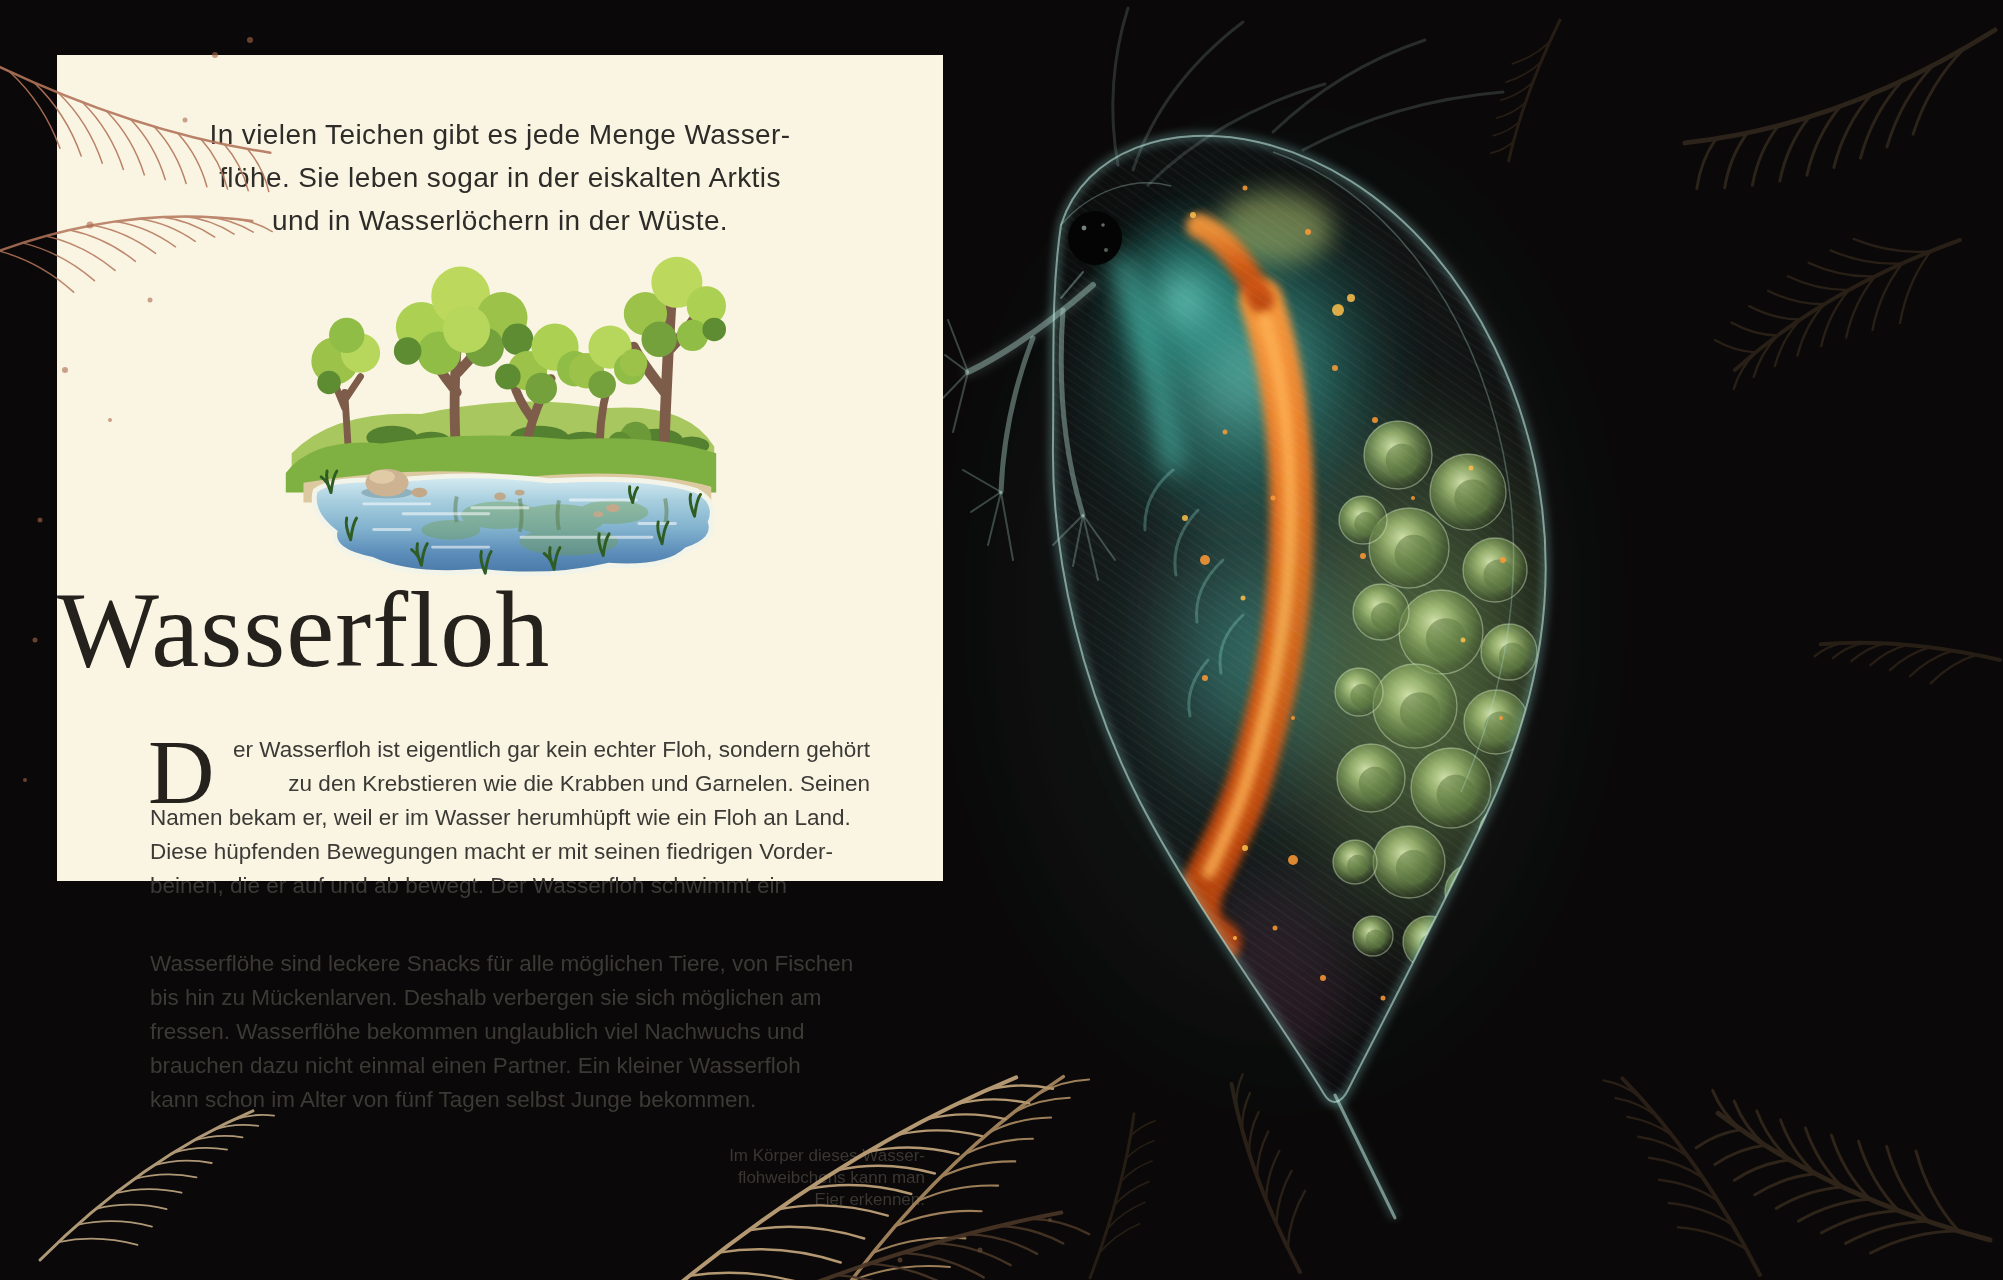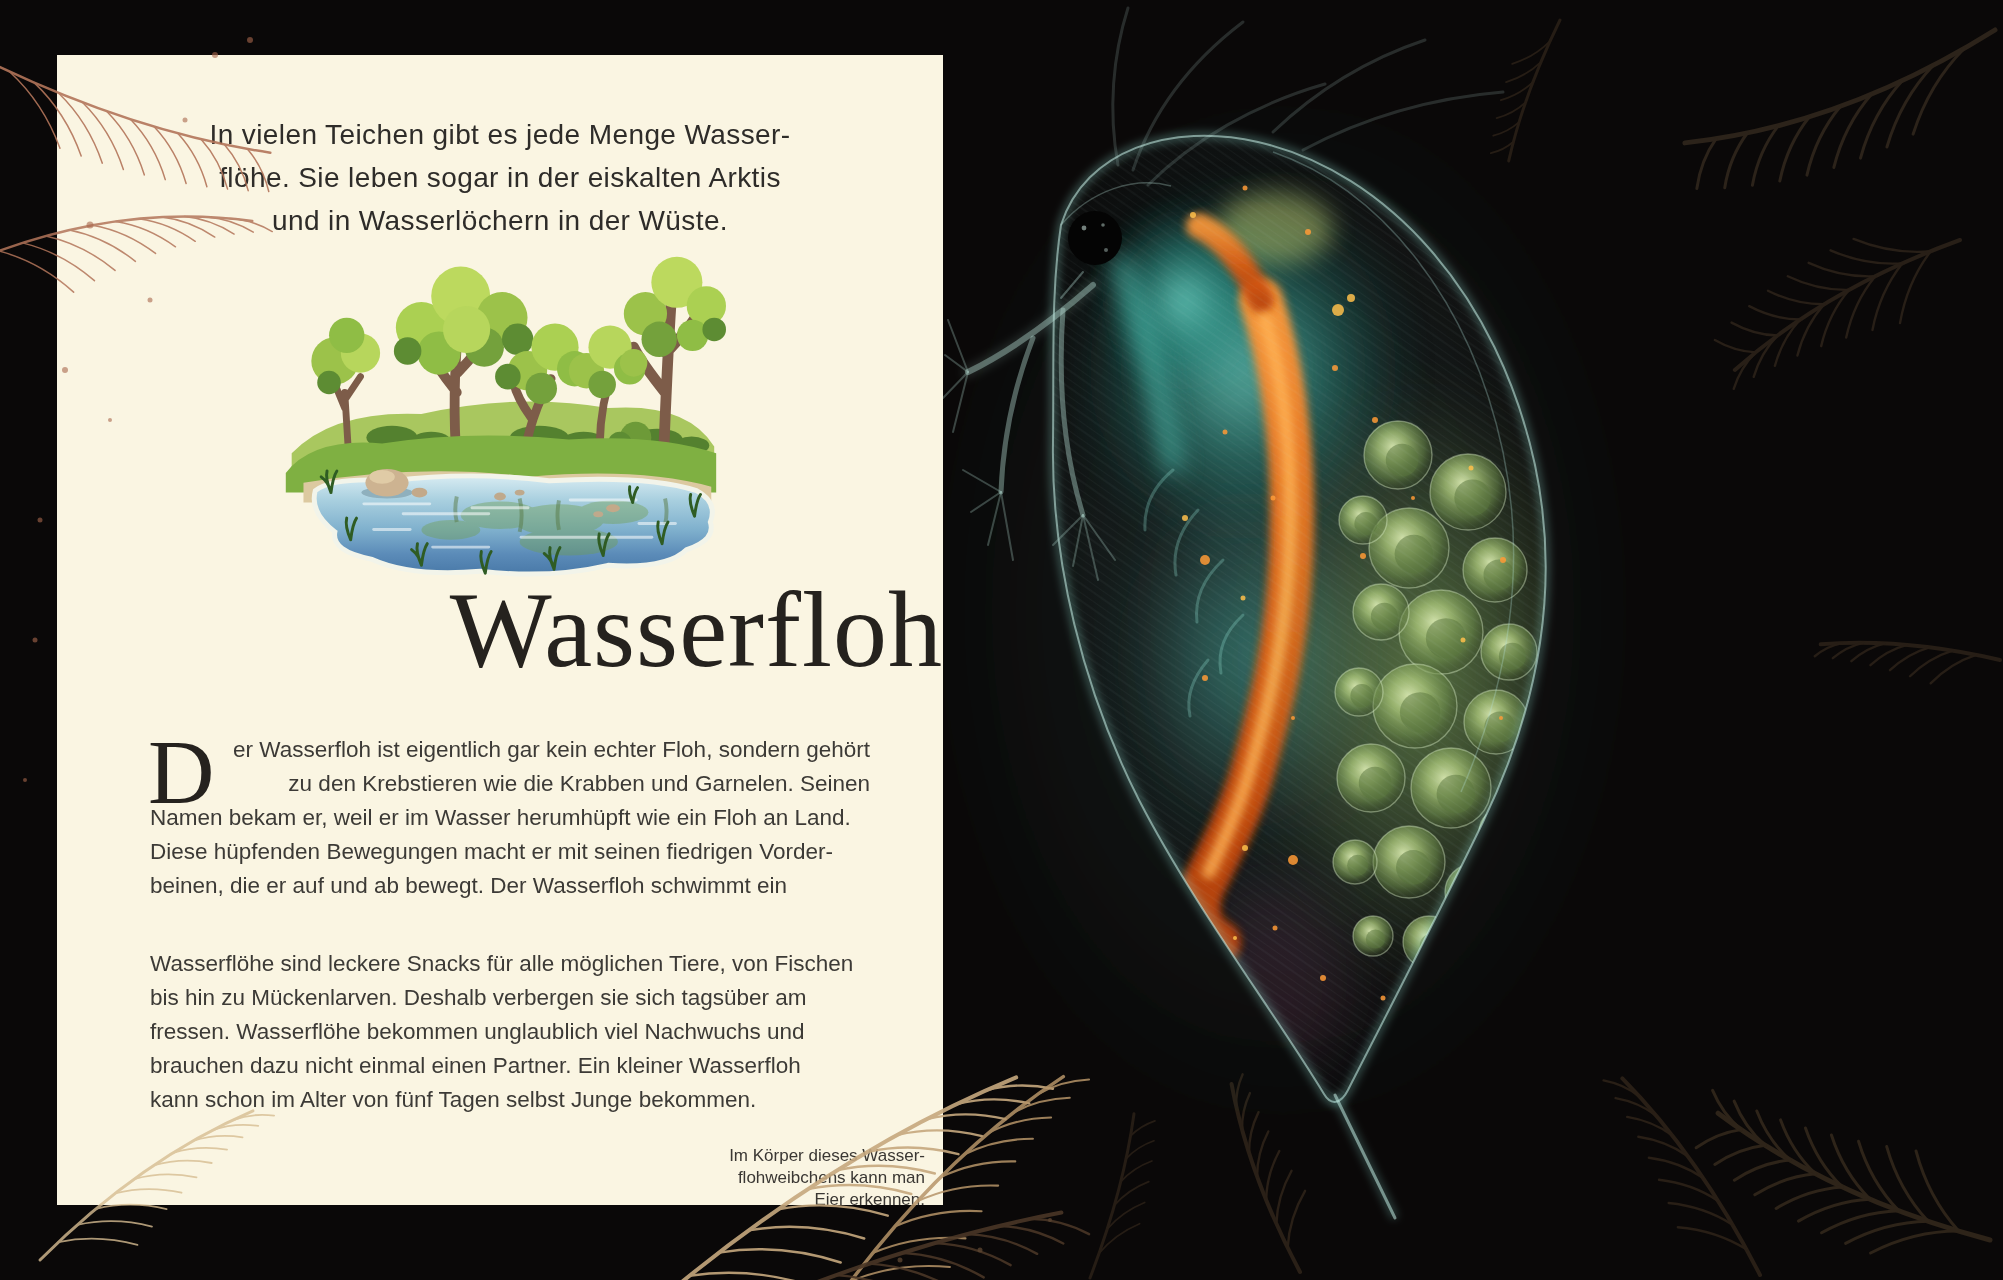--- a/index.html
+++ b/index.html
@@ -1,27 +1,27 @@
 <!DOCTYPE html>
 <html><head>
 <meta charset="utf-8">
 <style>
   html,body{margin:0;padding:0;background:#0a0808;}
   .stage{position:relative;width:2003px;height:1280px;background:#0a0808;overflow:hidden;
          font-family:"Liberation Sans",sans-serif;}
   svg{display:block;}
   .bg-decor{position:absolute;left:0;top:0;width:2003px;height:1280px;z-index:0;}
   .daphnia{position:absolute;left:943px;top:0;width:1060px;height:1280px;z-index:2;}
-  .page{position:absolute;left:57px;top:55px;width:886px;height:1150px;background:#faf5e2;z-index:3;}
+  .page{position:absolute;left:57px;top:55px;width:886px;height:826px;background:#faf5e2;z-index:3;}
   .fg-decor{position:absolute;left:0;top:0;width:2003px;height:1280px;z-index:4;pointer-events:none;}
 
   .intro{position:absolute;top:58px;left:0;right:0;text-align:center;
          font-size:28px;line-height:43px;color:#2e2c29;letter-spacing:0.4px;}
   .pond{position:absolute;top:188px;left:50%;transform:translateX(-50%);width:452px;height:338px;}
-  .title{position:absolute;top:518px;left:0;right:0;margin:0;text-align:right;
+  .title{position:absolute;top:518px;left:0;right:0;margin:0;text-align:left;
          font-family:"Liberation Serif","DejaVu Serif",serif;font-weight:400;
          font-size:108px;line-height:1.05;color:#25221e;letter-spacing:1px;}
   .para{position:absolute;left:93px;width:720px;font-size:22.5px;line-height:34px;color:#3c3a36;}
   .para .line{white-space:nowrap;}
   .para1{top:678px;}
   .para1 .ind{padding-left:66px;text-align:right;}
   .dropcap{position:absolute;left:-2px;top:2px;font-family:"Liberation Serif","DejaVu Serif",serif;
            font-size:92px;line-height:0.82;color:#25221e;}
   .para2{top:892px;}
   .caption{position:absolute;top:1090px;right:18px;text-align:right;
@@ -499,21 +499,21 @@
       <span class="dropcap">D</span>
       <div class="line ind">er Wasserfloh ist eigentlich gar kein echter Floh, sondern gehört</div>
       <div class="line ind">zu den Krebstieren wie die Krabben und Garnelen. Seinen</div>
       <div class="line">Namen bekam er, weil er im Wasser herumhüpft wie ein Floh an Land.</div>
       <div class="line">Diese hüpfenden Bewegungen macht er mit seinen fiedrigen Vorder-</div>
       <div class="line">beinen, die er auf und ab bewegt. Der Wasserfloh schwimmt ein</div>
     </div>
 
     <div class="para para2">
       <div class="line">Wasserflöhe sind leckere Snacks für alle möglichen Tiere, von Fischen</div>
-      <div class="line">bis hin zu Mückenlarven. Deshalb verbergen sie sich tagsüber am</div>
+      <div class="line">bis hin zu Mückenlarven. Deshalb verbergen sie sich möglichen am</div>
       <div class="line">fressen. Wasserflöhe bekommen unglaublich viel Nachwuchs und</div>
       <div class="line">brauchen dazu nicht einmal einen Partner. Ein kleiner Wasserfloh</div>
       <div class="line">kann schon im Alter von fünf Tagen selbst Junge bekommen.</div>
     </div>
 
     <div class="caption">
       <div>Im Körper dieses Wasser-</div>
       <div>flohweibchens kann man</div>
       <div>Eier erkennen.</div>
     </div>

